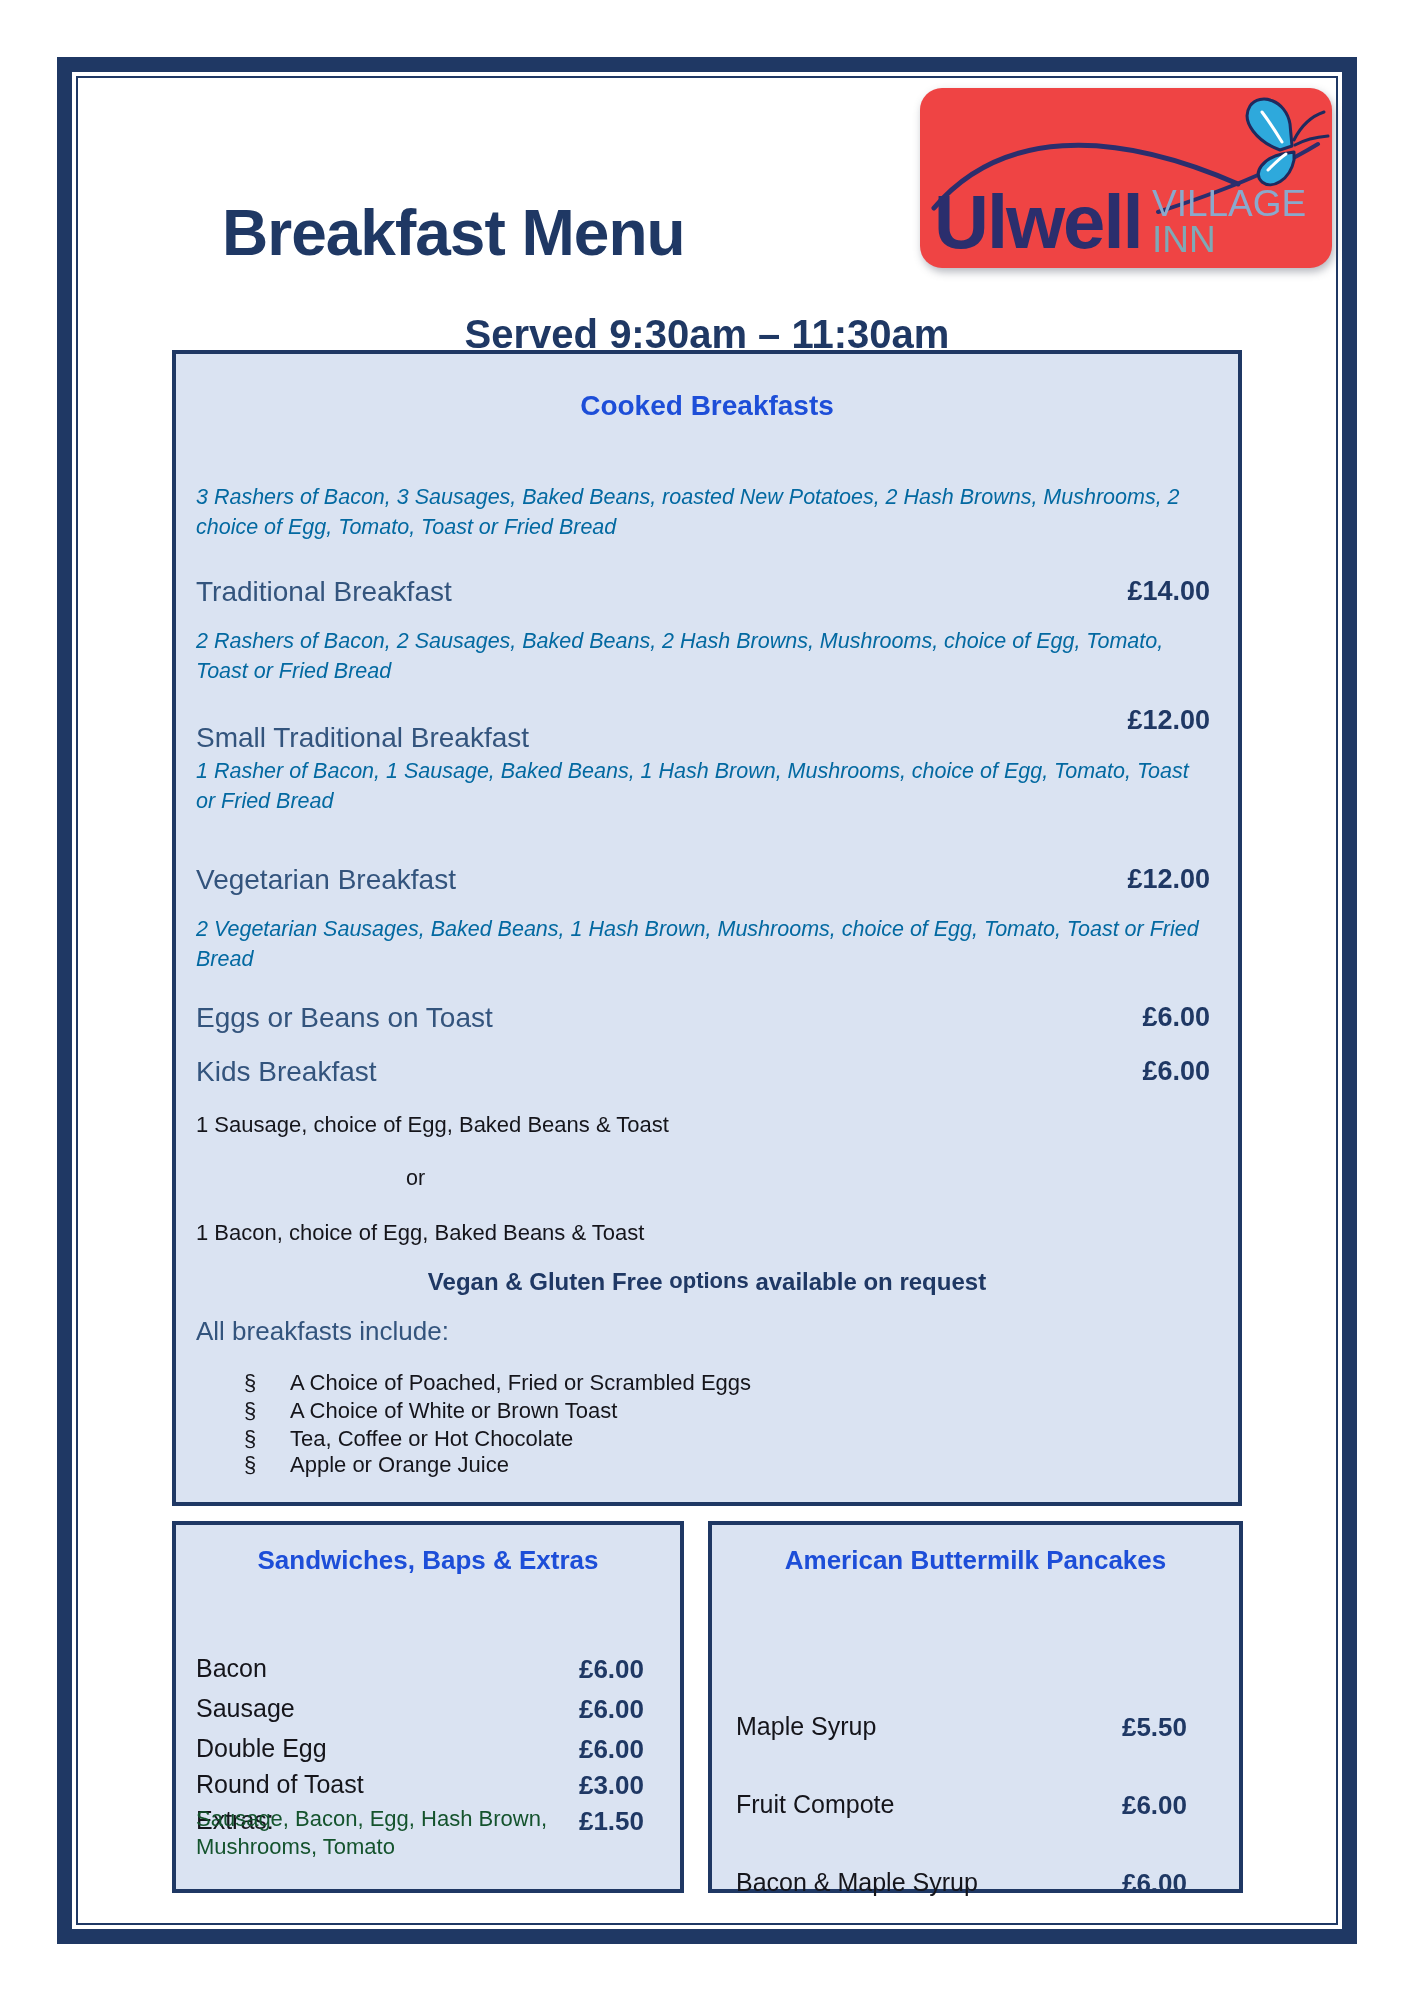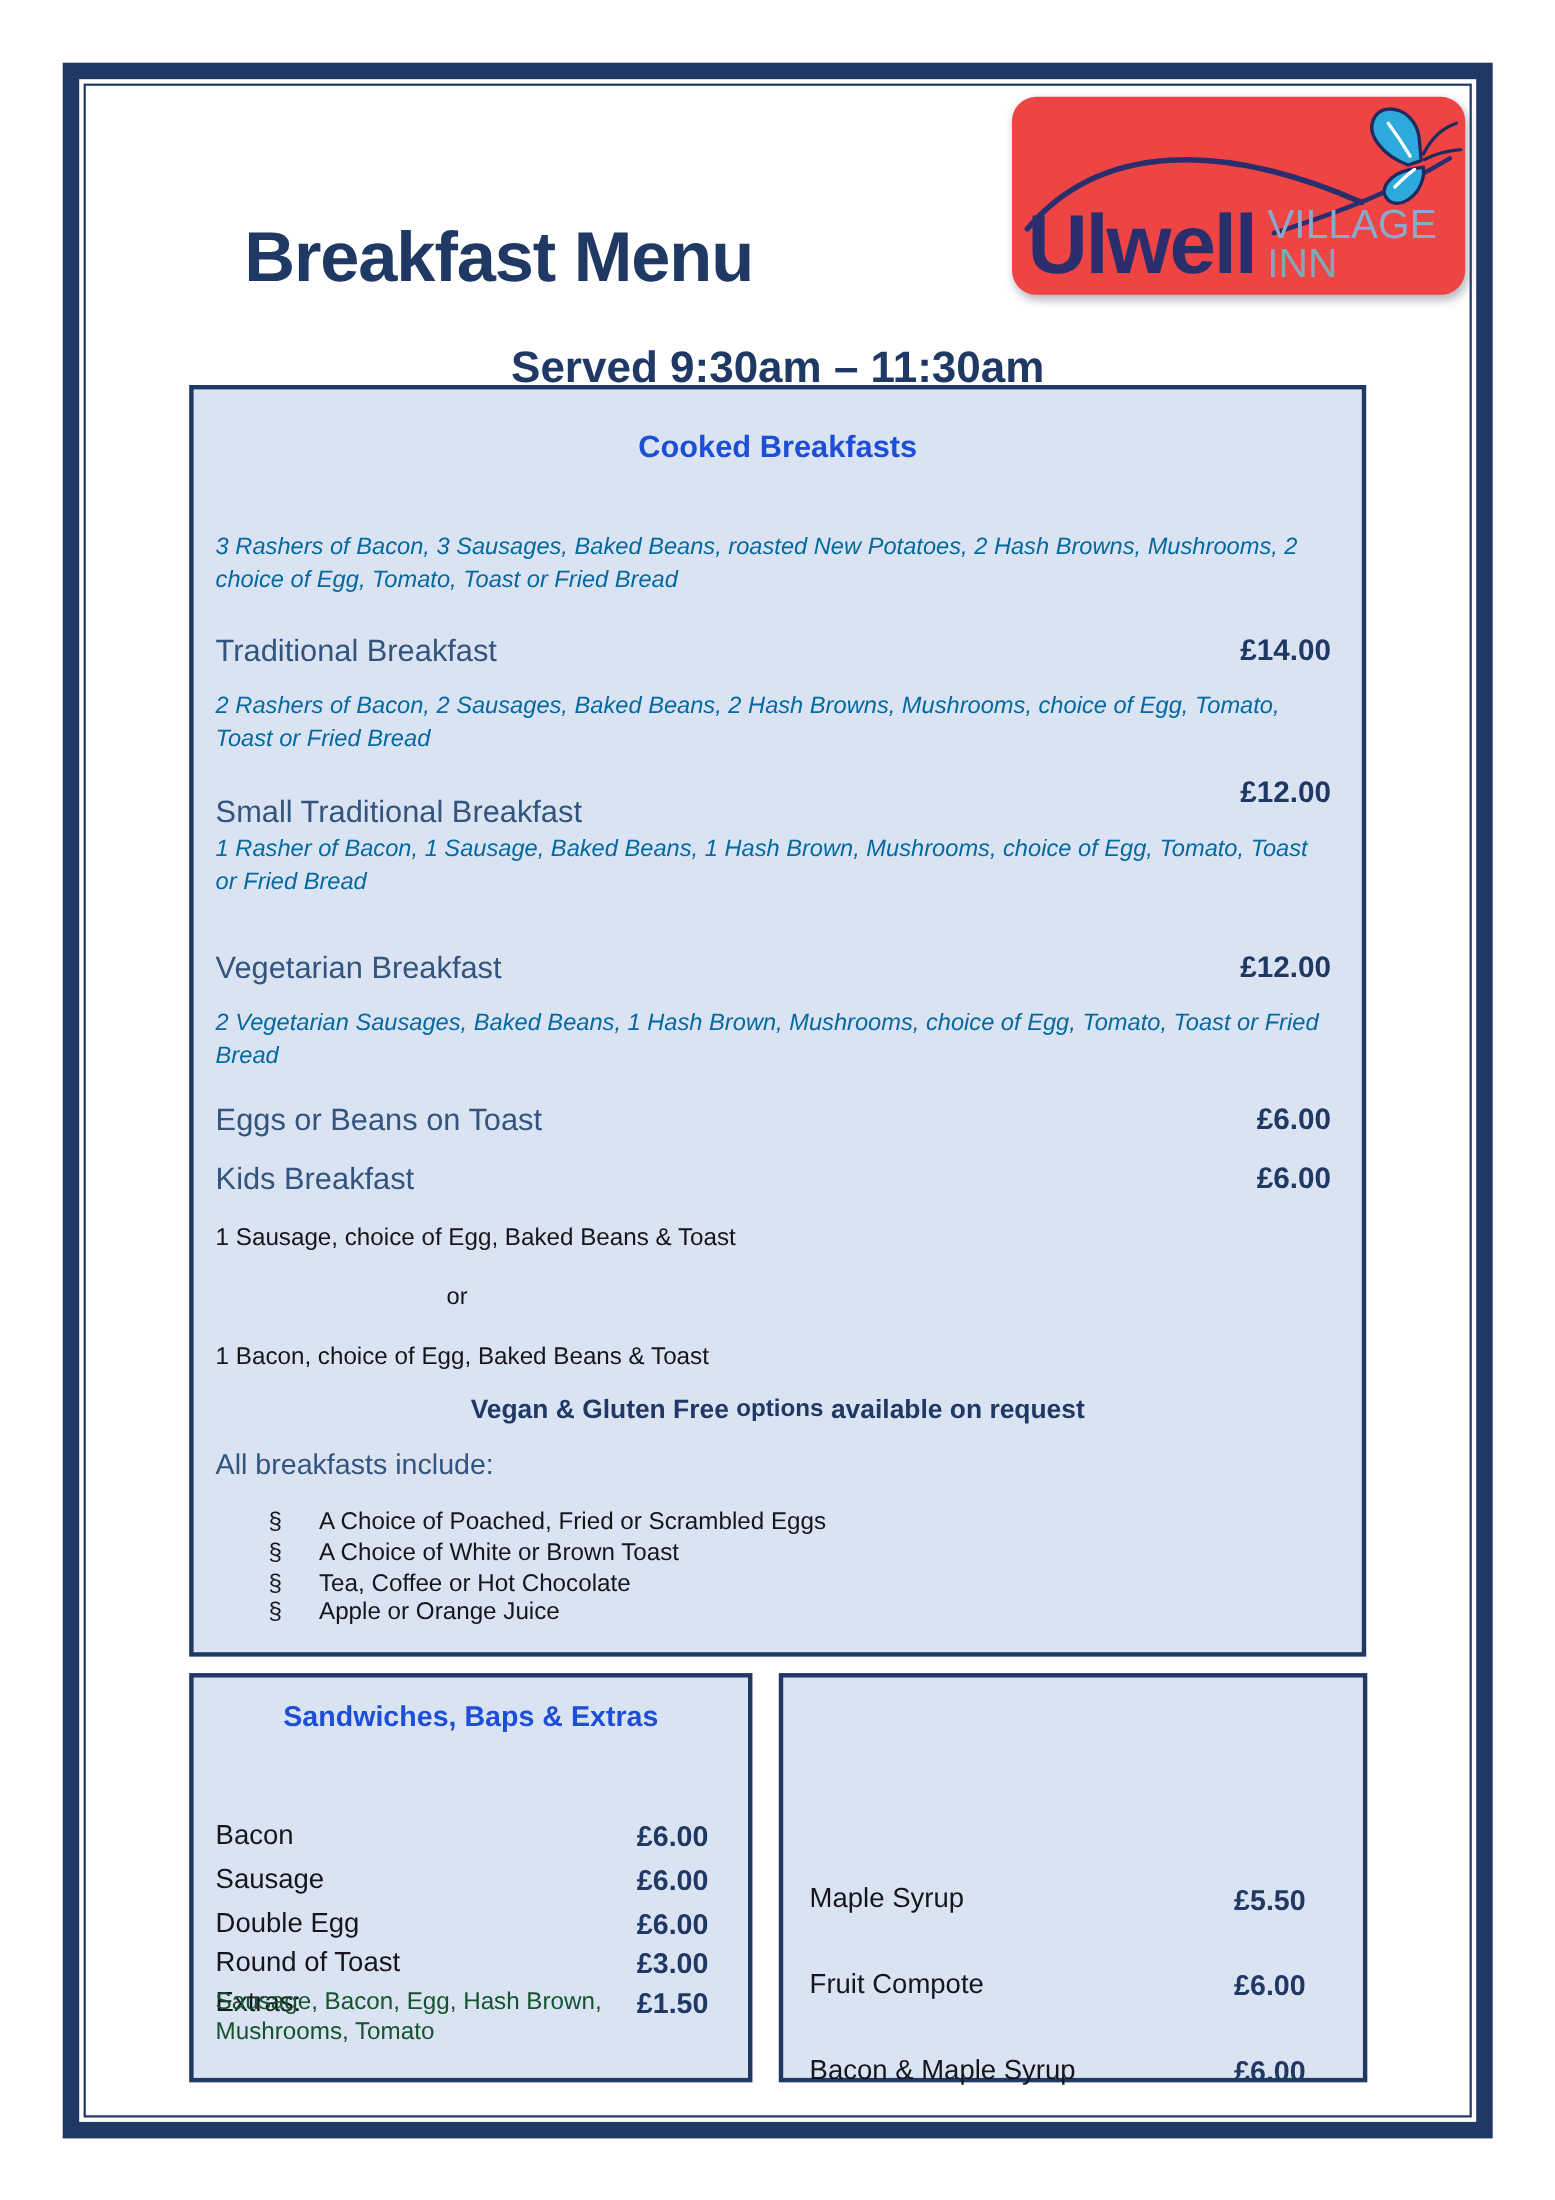--- a/index.html
+++ b/index.html
@@ -160,20 +160,21 @@
   </div>
   <div class="srow" style="top:242px">
     <span class="lbl">Extras:</span>
     <span class="prc">£1.50</span>
   </div>
   <div class="extras-note" style="top:280px">Sausage, Bacon, Egg, Hash Brown,</div>
   <div class="extras-note" style="top:308px">Mushrooms, Tomato</div>
 </div>
 
 <div class="box" id="pancake-box">
+  <div class="box-header">American Buttermilk Pancakes</div>
 
   <div class="srow" style="top:148px">
     <span class="lbl">Maple Syrup</span>
     <span class="prc">£5.50</span>
   </div>
   <div class="srow" style="top:226px">
     <span class="lbl">Fruit Compote</span>
     <span class="prc">£6.00</span>
   </div>
   <div class="srow" style="top:304px">

